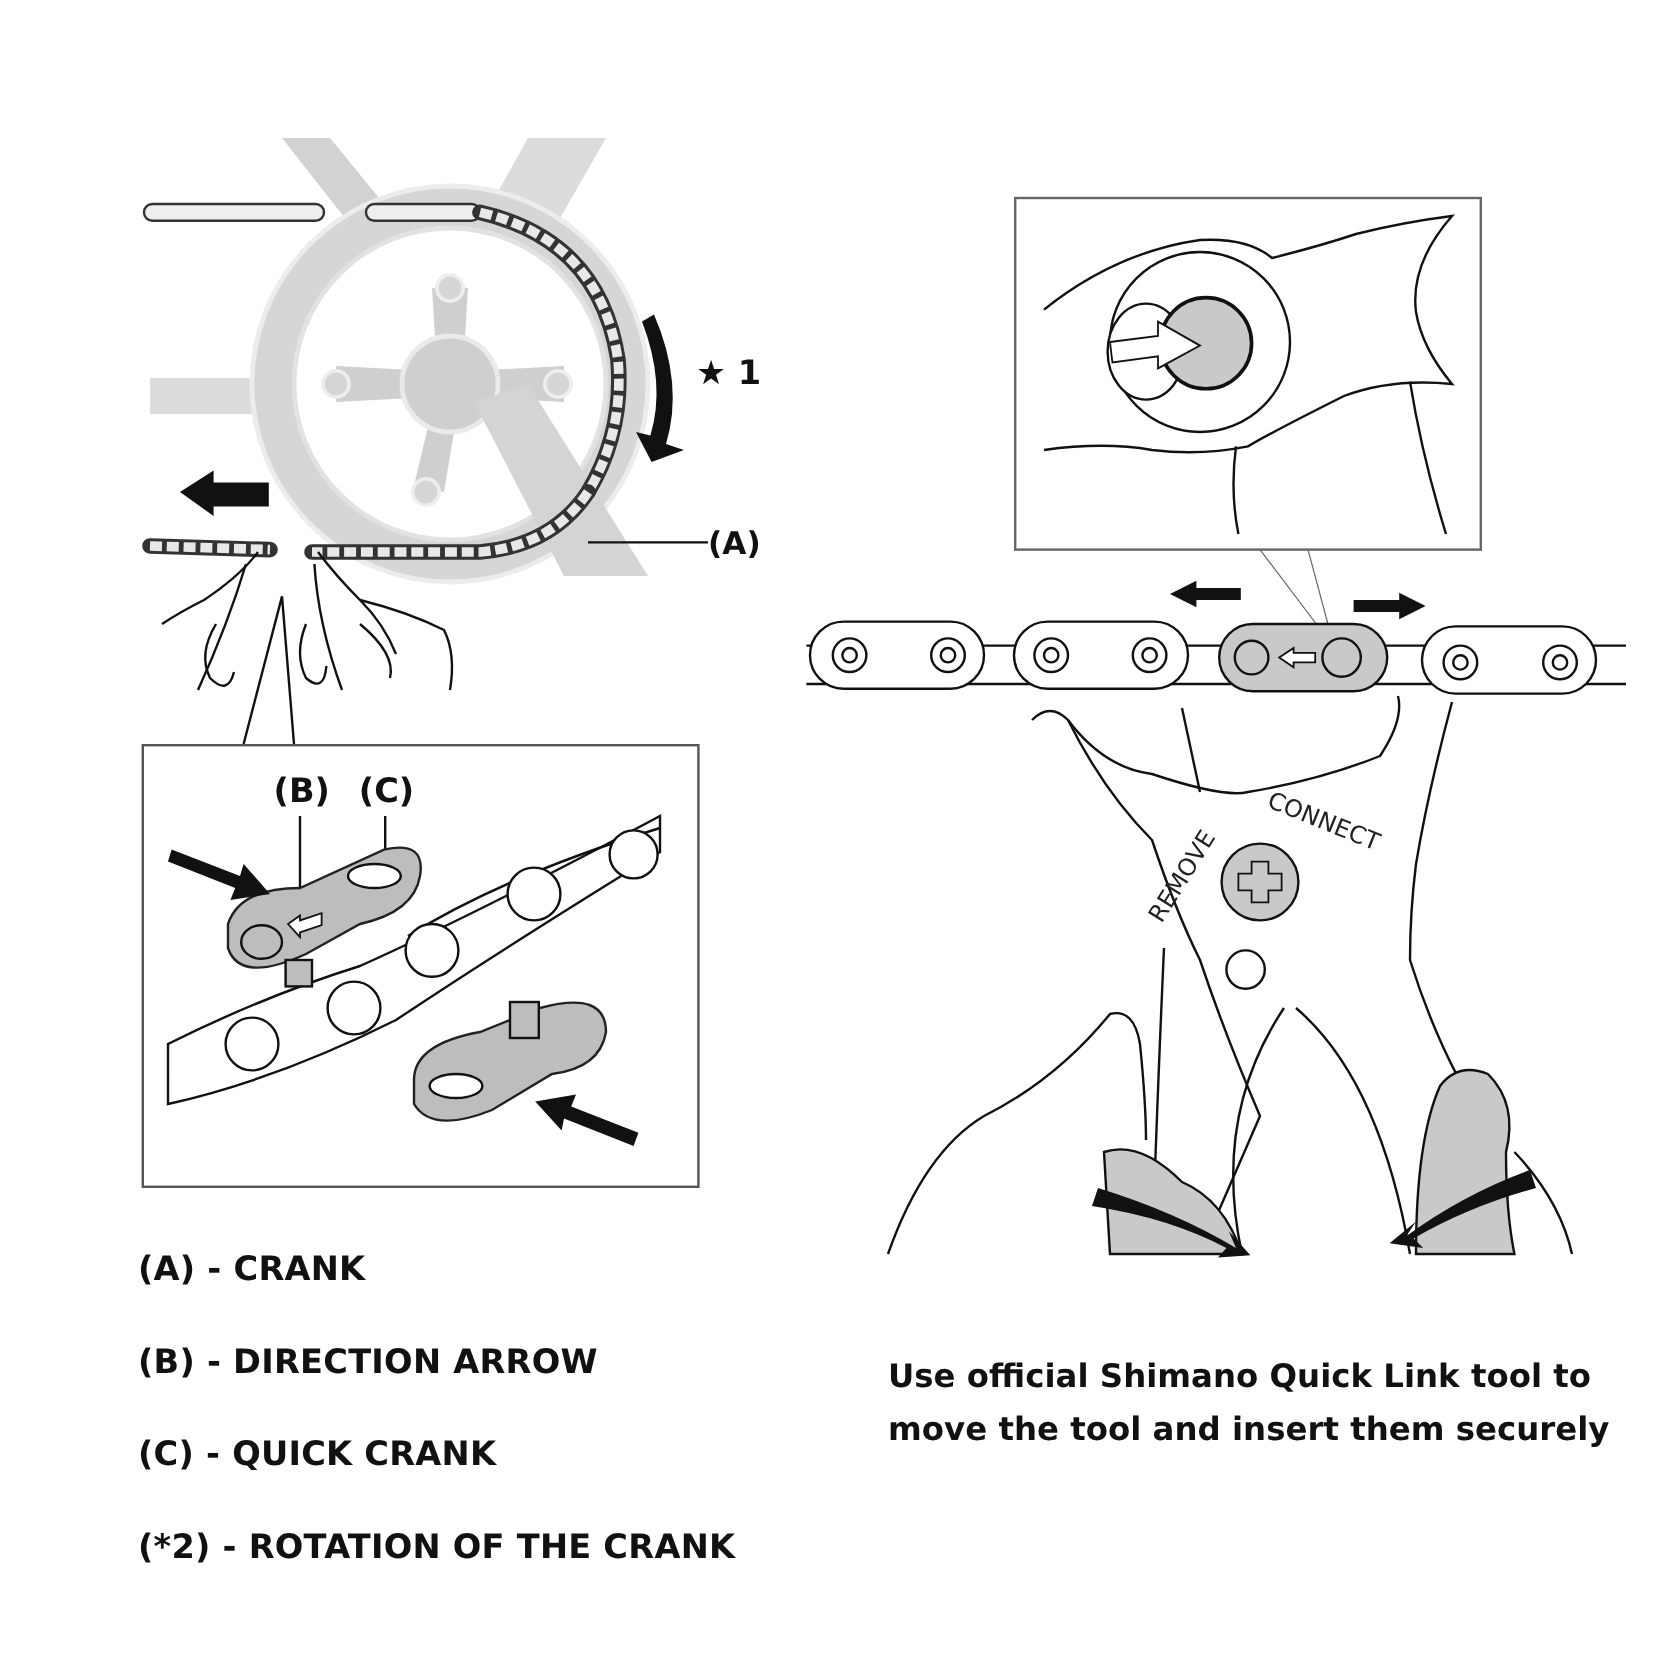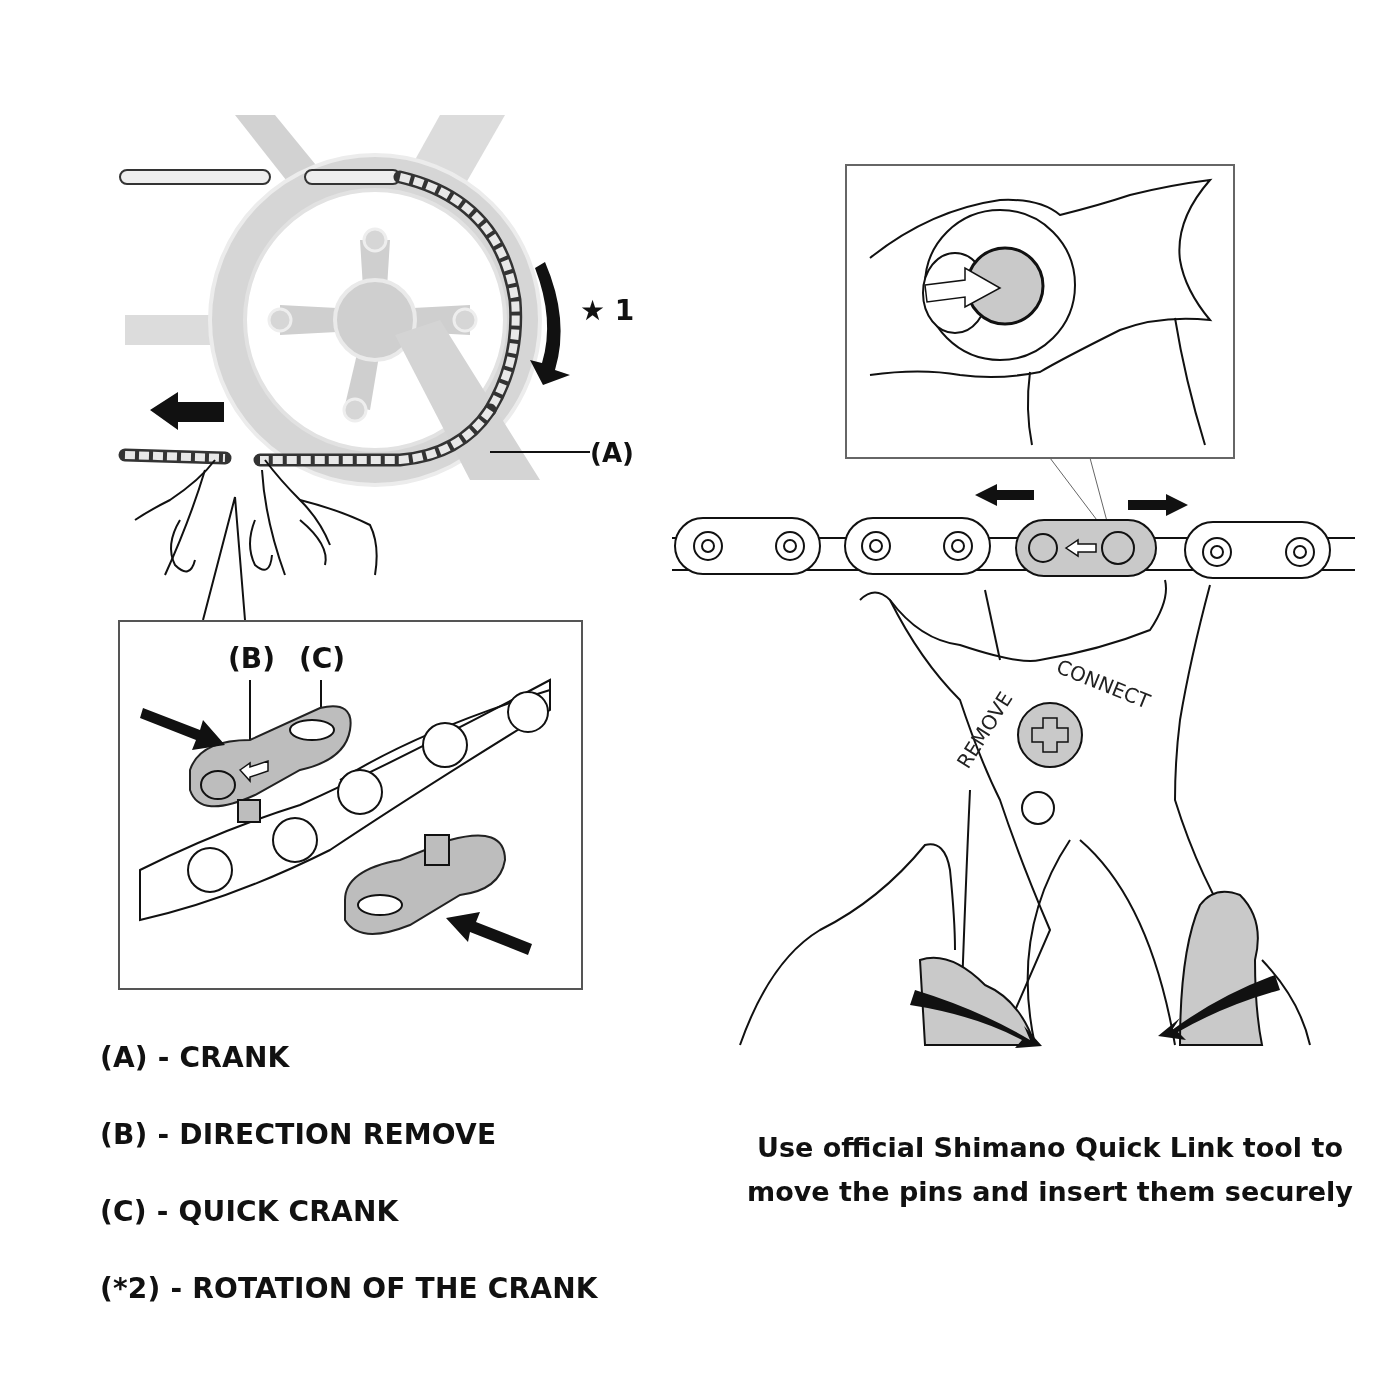--- a/index.html
+++ b/index.html
@@ -1,21 +1,21 @@
 <!DOCTYPE html>
 <html><head>
 <meta charset="utf-8">
 <style>
   html, body { margin: 0; padding: 0; background: #ffffff; }
   body { width: 1400px; height: 1400px; position: relative; overflow: hidden;
          font-family: "DejaVu Sans", "Liberation Sans", sans-serif; }
   svg { position: absolute; left: 0; top: 0; }
   .legend { position: absolute; left: 100px; top: 1036px; }
-  .legend-item { font-weight: bold; font-size: 28px; color: #111; height: 77px; line-height: 44px; letter-spacing: 0.2px; }
-  .note { position: absolute; left: 740px; top: 1126px; width: 620px; text-align: center;
+  .legend-item { font-weight: bold; font-size: 28px; color: #111; height: 77px; line-height: 44px; letter-spacing: 0.2px; margin-left: 15px; }
+  .note { position: absolute; left: 740px; top: 1126px; width: 620px; text-align: left;
           font-weight: bold; font-size: 27px; line-height: 44px; color: #111; }
   .lbl { font-family: "DejaVu Sans", sans-serif; font-weight: bold; fill: #111; }
   .tool-lbl { font-family: "DejaVu Sans", sans-serif; font-size: 20px; fill: #222; }
 </style>
 </head>
 <body>
 
 <svg width="1400" height="1400" viewBox="0 0 1400 1400">
 
   <g>
@@ -163,21 +163,21 @@
     <path d="M920,960 Q950,950 985,985 Q1020,1000 1035,1045 L925,1045 Z" fill="#c9c9c9" stroke="#111" stroke-width="2"></path>
     <path d="M1180,1045 Q1180,950 1200,905 Q1215,885 1240,895 Q1265,920 1255,960 Q1255,1010 1262,1045 Z" fill="#c9c9c9" stroke="#111" stroke-width="2"></path>
     <path d="M1262,960 Q1300,1000 1310,1045" fill="none" stroke="#111" stroke-width="2"></path>
     <path d="M915,990 Q980,1010 1030,1040 L1024,1026 L1042,1046 L1015,1048 L1022,1040 Q975,1015 910,1005 Z" fill="#111"></path>
     <path d="M1275,975 Q1220,995 1172,1030 L1180,1018 L1158,1036 L1186,1040 L1178,1032 Q1225,1005 1280,990 Z" fill="#111"></path>
   </g>
 </svg>
 
 <div class="legend">
   <div class="legend-item">(A) - CRANK</div>
-  <div class="legend-item">(B) - DIRECTION REMOVE</div>
+  <div class="legend-item">(B) - DIRECTION ARROW</div>
   <div class="legend-item">(C) - QUICK CRANK</div>
   <div class="legend-item">(*2) - ROTATION OF THE CRANK</div>
 </div>
 
 <div class="note">
   <div>Use official Shimano Quick Link tool to</div>
-  <div>move the pins and insert them securely</div>
+  <div>move the tool and insert them securely</div>
 </div>
 
 </body></html>

